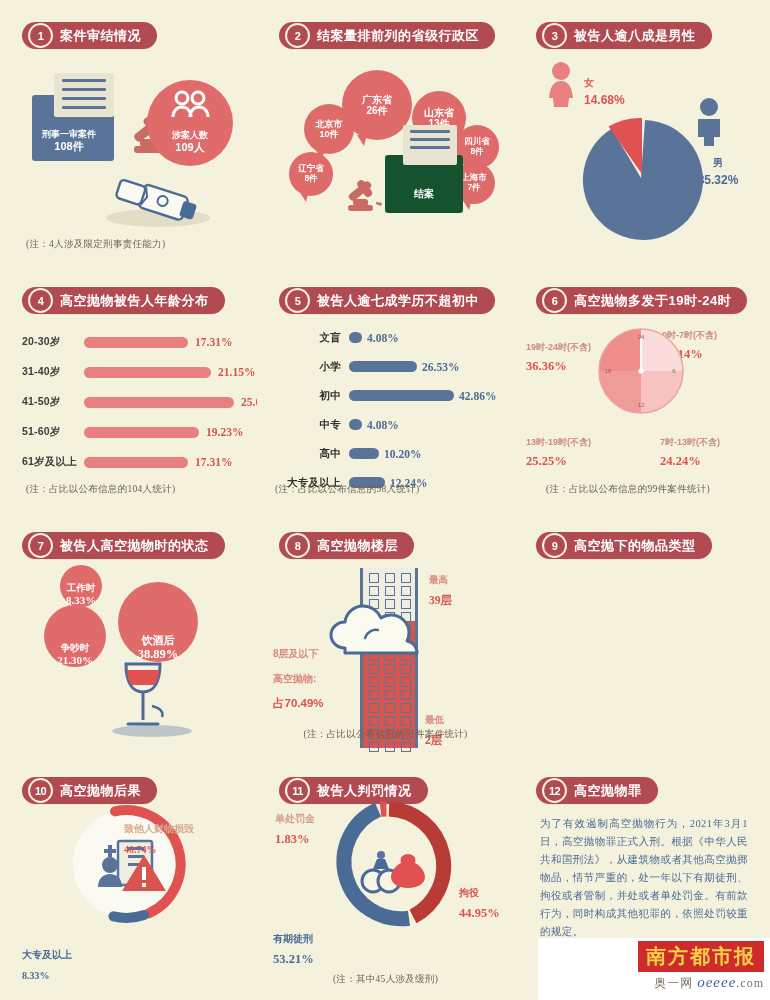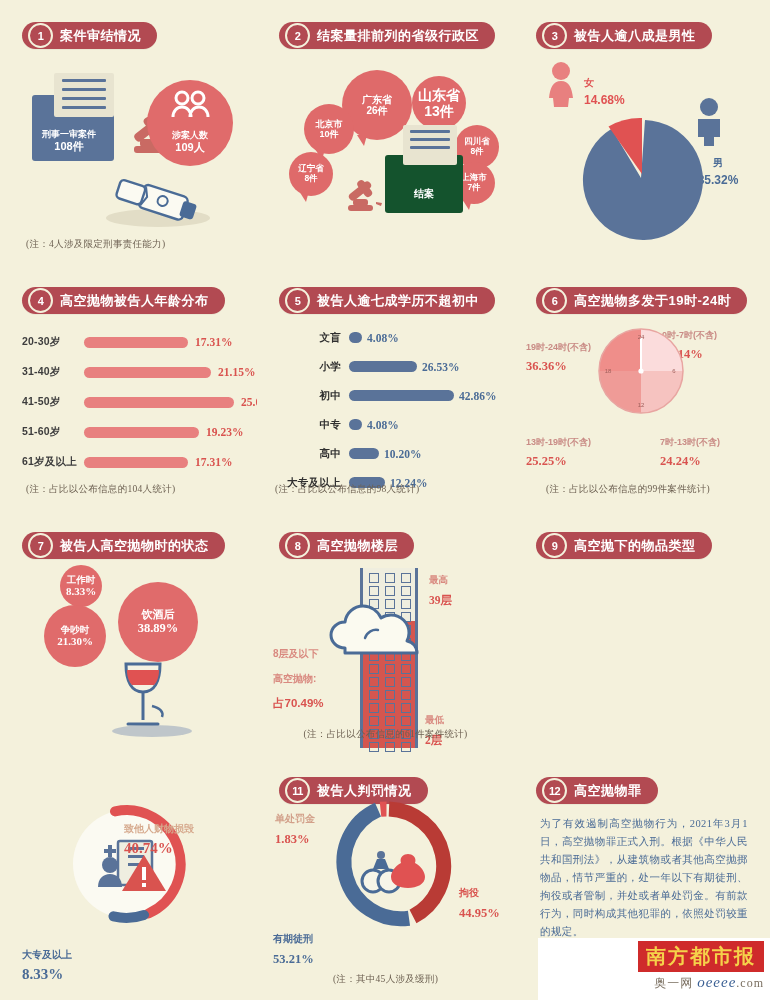--- a/index.html
+++ b/index.html
@@ -123,21 +123,21 @@
 
   
   .p6-clock{position:absolute;left:83px;top:62px;}
   .p6lbl{position:absolute;line-height:1.25;}
   .p6lbl .t{font-size:9px;color:#c98b85;font-weight:bold;}
   .p6lbl .v{font-size:12.5px;color:#d9534f;font-weight:bold;
     font-family:"Liberation Serif","DejaVu Serif",serif;}
 
   
   .p7c{position:absolute;border-radius:50%;background:#e06b6b;color:#fff;
-    display:flex;flex-direction:column;align-items:center;justify-content:center;
+    display:flex;flex-direction:column;align-items:center;justify-content:flex-end;
     text-align:center;font-weight:bold;line-height:1.2;}
   .p7c .t{font-size:9.5px;}
   .p7c .v{font-size:11px;font-family:"Liberation Serif","DejaVu Serif",serif;}
   .p7-glass{position:absolute;left:106px;top:148px;width:86px;height:80px;}
 
   
   .p8-b{position:absolute;left:103px;top:58px;width:52px;height:180px;
     border-left:3px solid #5a7399;border-right:3px solid #5a7399;background:#efeedf;}
   .p8-fill{position:absolute;left:0;right:0;bottom:0;height:70.5%;background:#d4564f;}
   .p8-win{position:absolute;left:0;right:0;top:0;bottom:0;padding:5px 6px;
@@ -152,21 +152,21 @@
   .p8-left .v{font-size:11.5px;color:#d9534f;font-weight:bold;}
 
   
   .cloud{position:absolute;left:10px;top:52px;width:236px;height:178px;}
   .cloud span{position:absolute;font-weight:bold;white-space:nowrap;transform:translate(-50%,-50%);}
 
   
   .p10-ring{position:absolute;left:66px;top:48px;}
   .p10lbl{position:absolute;font-weight:bold;line-height:1.3;}
   .p10lbl .t{font-size:10px;}
-  .p10lbl .v{font-size:15px;font-family:"Liberation Serif","DejaVu Serif",serif;}
+  .p10lbl .v{font-size:10px;font-family:"Liberation Serif","DejaVu Serif",serif;}
 
   
   .p11-ring{position:absolute;left:62px;top:44px;}
   .p11lbl{position:absolute;font-weight:bold;line-height:1.3;}
   .p11lbl .t{font-size:10px;}
   .p11lbl .v{font-size:12.5px;font-family:"Liberation Serif","DejaVu Serif",serif;}
 
   
   .p12-text{
     position:absolute;left:26px;top:60px;right:22px;
@@ -251,21 +251,21 @@
   <div class="panel">
     <div class="pill">
       <span class="num">2</span>
       <span class="txt">结案量排前列的省级行政区</span>
     </div>
 
     <div class="bub" style="left:85px;top:70px;width:70px;height:70px;font-size:10px;">
       <span>广东省</span>
       <span>26件</span>
     </div>
-    <div class="bub" style="left:155px;top:76px;width:54px;height:54px;font-size:14px;text-align:right;">
+    <div class="bub" style="left:155px;top:91px;width:54px;height:54px;font-size:10px;text-align:right;">
       <span>山东省</span>
       <span>13件</span>
     </div>
     <div class="bub" style="left:47px;top:104px;width:50px;height:50px;font-size:9px;">
       <span>北京市</span>
       <span>10件</span>
     </div>
     <div class="bub" style="left:198px;top:125px;width:44px;height:44px;font-size:8.5px;">
       <span>四川省</span>
       <span>8件</span>
@@ -593,20 +593,24 @@
       <span style="left:30px;top:140px;font-size:8px;color:#eaa49d;"></span>
       <span style="left:196px;top:146px;font-size:8px;color:#eaa49d;"></span>
       <span style="left:199px;top:161px;font-size:8px;color:#edb3ad;"></span>
       <span style="left:53px;top:154px;font-size:9px;color:#e89890;"></span>
       <span style="left:88px;top:172px;font-size:8px;color:#eaa49d;"></span>
       <span style="left:113px;top:190px;font-size:8px;color:#edb3ad;"></span>
     </div>
   </div>
 
   <div class="panel">
+    <div class="pill">
+      <span class="num">10</span>
+      <span class="txt">高空抛物后果</span>
+    </div>
 
     <svg class="p10-ring" width="122" height="122" viewBox="0 0 122 122">
       <g transform="translate(61,61)">
         <circle r="54" fill="#fbfaf2"></circle>
         <path d="M-12 -52.6 A54 54 0 0 1 21.5 49.5" fill="none" stroke="#e05252" stroke-width="10" stroke-linecap="round"></path>
         <path d="M17 50.9 A54 54 0 0 1 -13.5 52.3" fill="none" stroke="#4a6b96" stroke-width="10" stroke-linecap="round"></path>
       </g>
       <g>
         <rect x="52" y="38" width="34" height="44" rx="2" fill="#efeee0" stroke="#5a7399" stroke-width="2.5"></rect>
         <rect x="62" y="44" width="16" height="3" fill="#5a7399"></rect>

